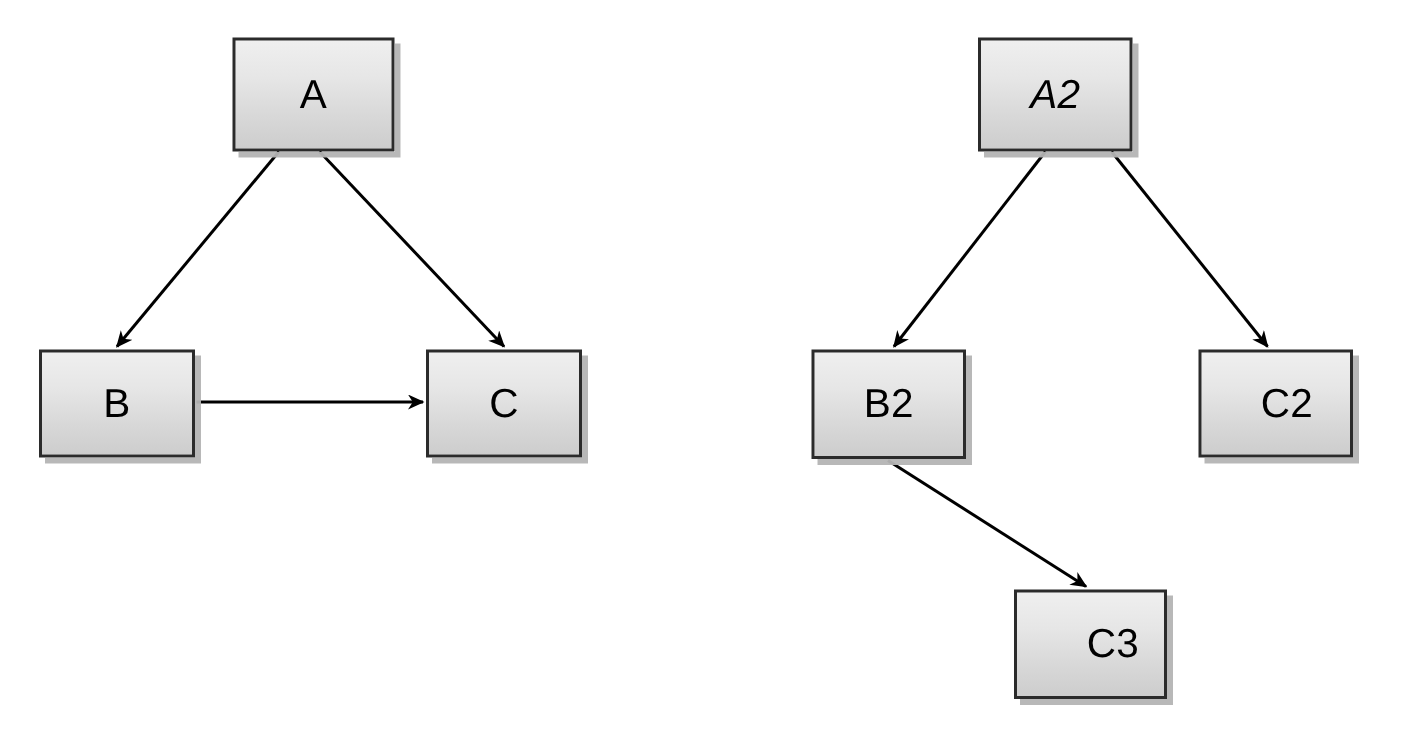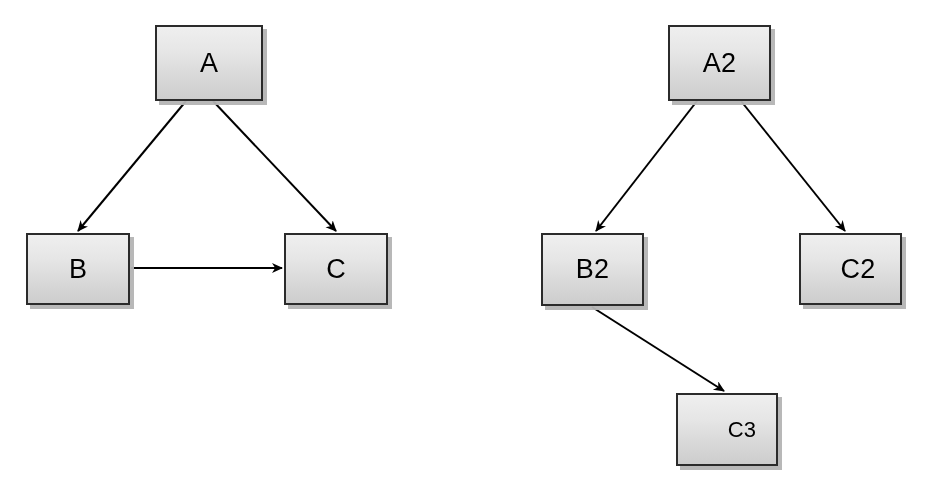--- a/index.html
+++ b/index.html
@@ -74,27 +74,27 @@
         <span class="node-label" style="font-size: 27px; color: rgb(0, 0, 0);">A</span>
       </div>
       <div class="node" style="left: 26px; top: 233px; width: 104px; height: 72px; border-color: rgb(43, 43, 43); border-width: 2px;">
         <span class="node-label" style="font-size: 27px; color: rgb(0, 0, 0);">B</span>
       </div>
       <div class="node" style="left: 284px; top: 233px; width: 104px; height: 72px; border-color: rgb(43, 43, 43); border-width: 2px;">
         <span class="node-label" style="font-size: 27px; color: rgb(0, 0, 0);">C</span>
       </div>
     </div>
   <div id="nodes-right">
-      <div class="node" style="left: 668px; top: 25px; width: 103px; height: 76px; border-color: rgb(43, 43, 43); border-width: 2px;">
+      <div class="node" style="left: 652px; top: 25px; width: 103px; height: 76px; border-color: rgb(43, 43, 43); border-width: 2px; font-style: italic;">
         <span class="node-label" style="font-size: 27px; color: rgb(0, 0, 0);">A2</span>
       </div>
       <div class="node" style="left: 541px; top: 233px; width: 103px; height: 73px; border-color: rgb(43, 43, 43); border-width: 2px; justify-content: center;">
         <span class="node-label" style="font-size: 27px; color: rgb(0, 0, 0);">B2</span>
       </div>
       <div class="node" style="left: 799px; top: 233px; width: 103px; height: 72px; border-color: rgb(43, 43, 43); border-width: 2px; padding-left: 15px;">
         <span class="node-label" style="font-size: 27px; color: rgb(0, 0, 0);">C2</span>
       </div>
       <div class="node" style="left: 676px; top: 393px; width: 102px; height: 73px; border-color: rgb(43, 43, 43); border-width: 2px;">
-        <span class="node-label" style="font-size: 22px; color: rgb(0, 0, 0); margin-left: 30px;">C3</span>
+        <span class="node-label" style="font-size: 27px; color: rgb(0, 0, 0); margin-left: 30px;">C3</span>
       </div>
     </div>
 
 </div>
 
 </body></html>

